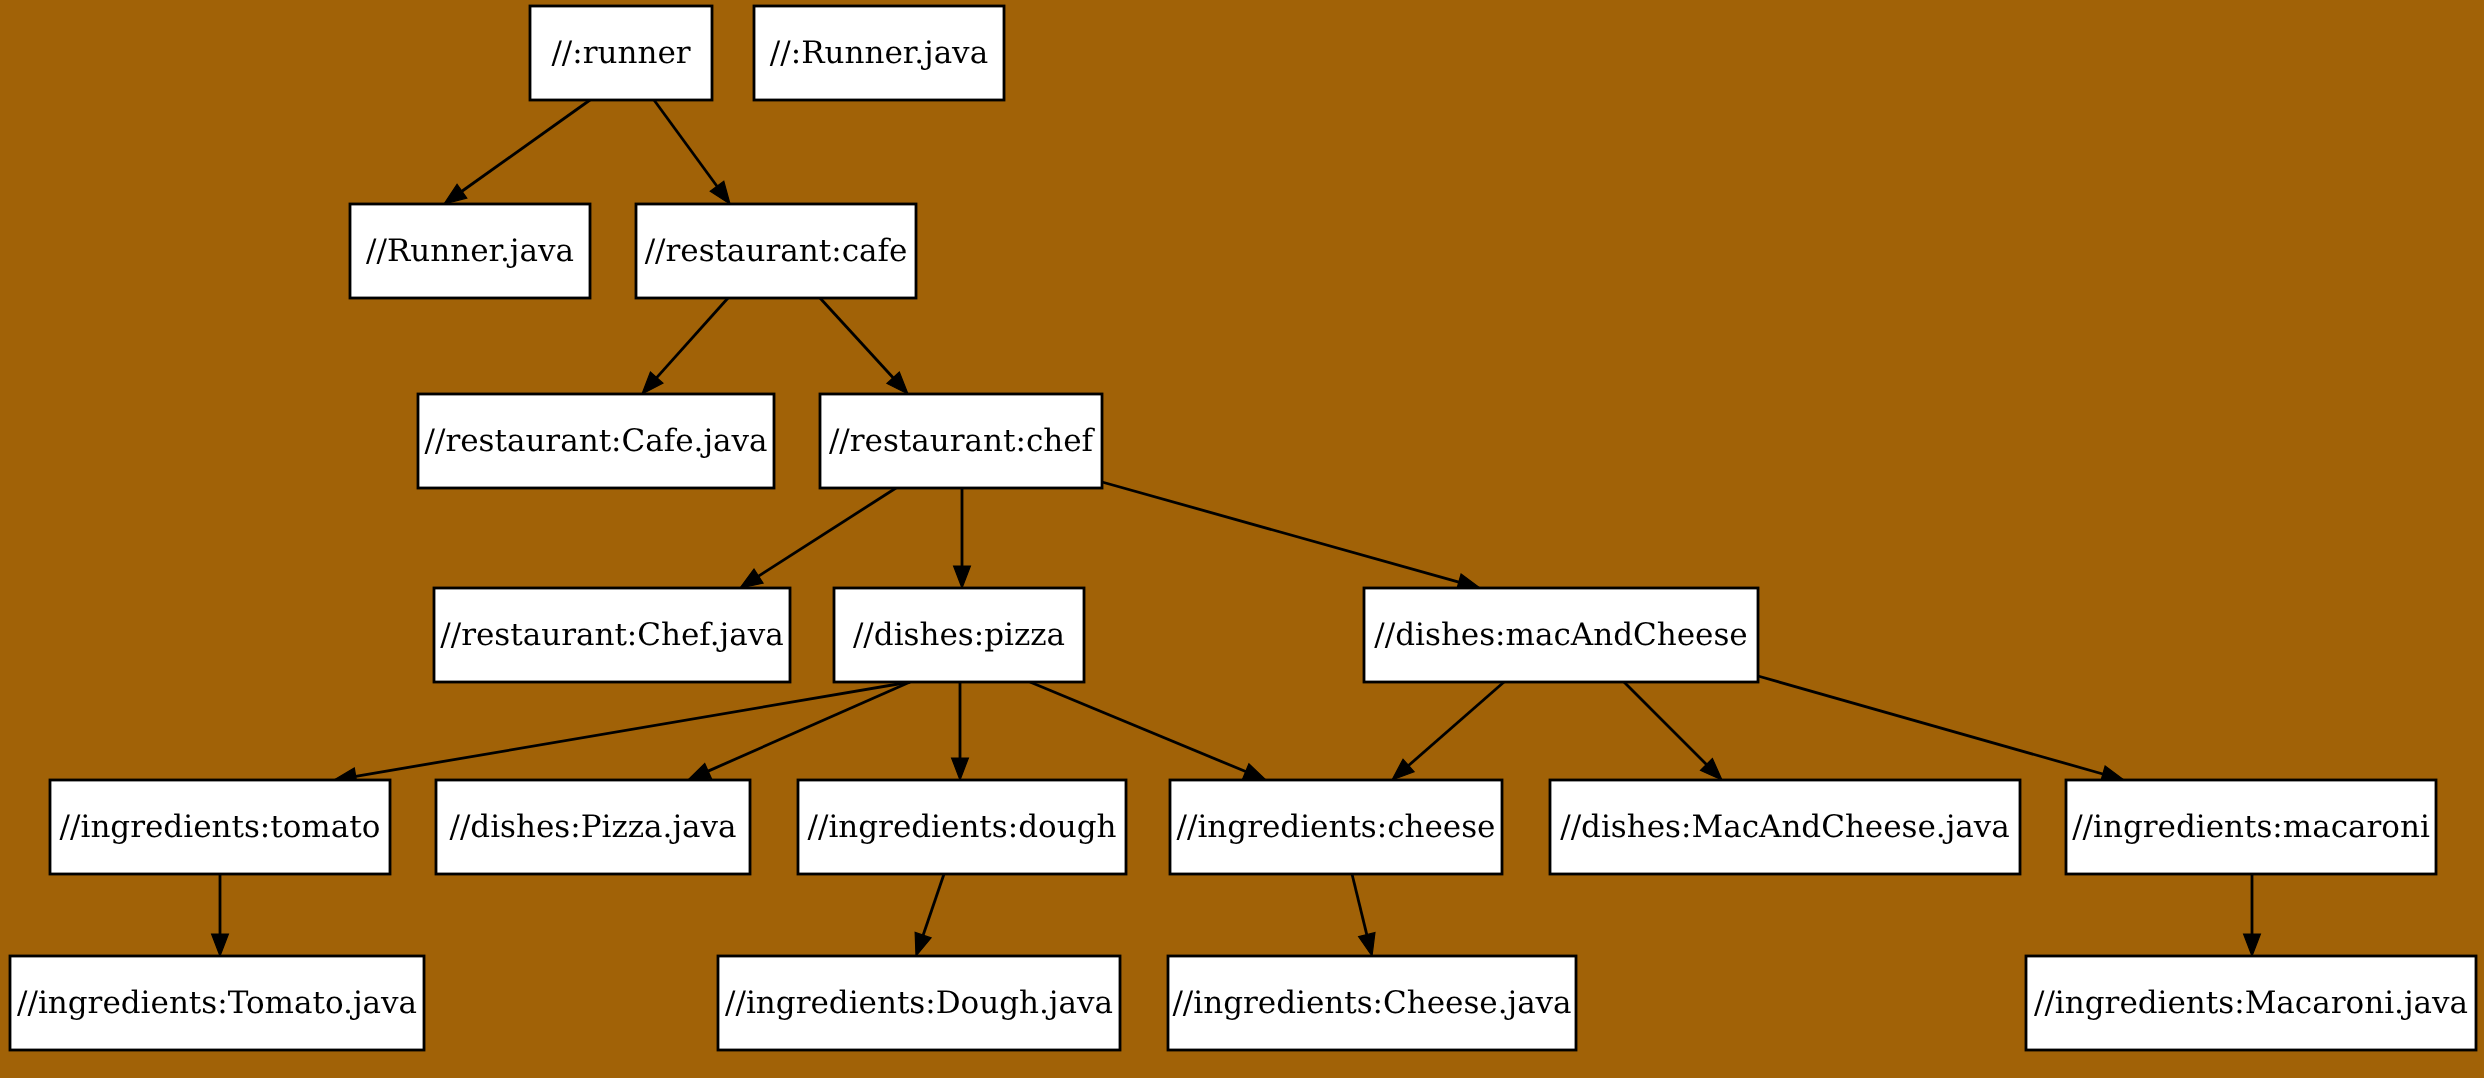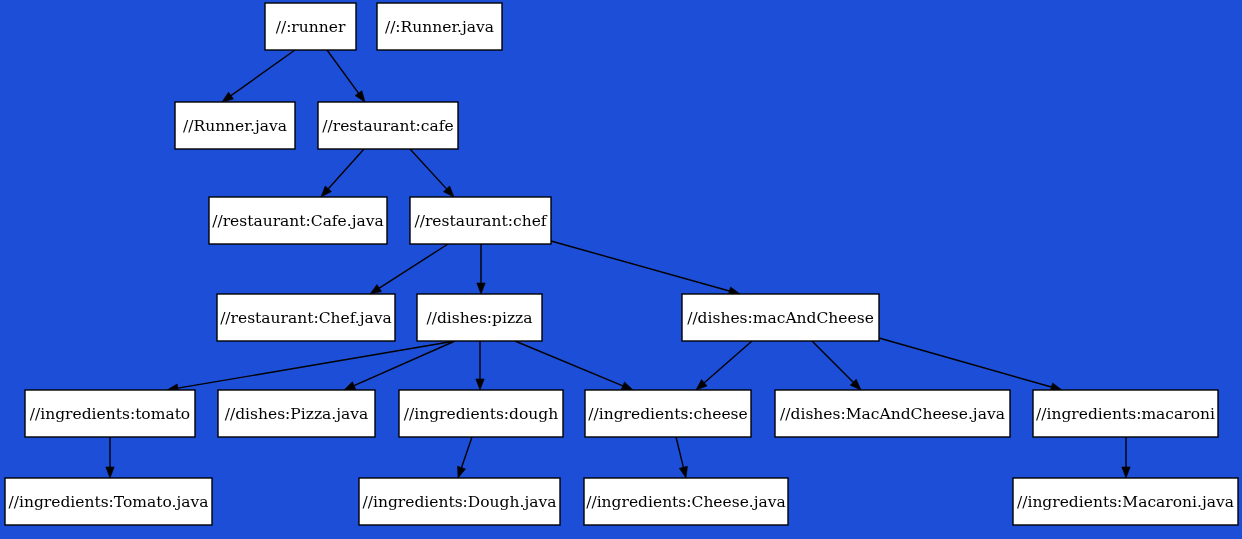--- a/index.html
+++ b/index.html
@@ -4,21 +4,21 @@
 <style>
   html, body {
     margin: 0;
     padding: 0;
     background: #ffffff;
   }
   #graph-canvas {
     position: relative;
     width: 1242px;
     height: 539px;
-    background: #1d4ed8;
+    background: #a16207;
     overflow: hidden;
   }
   svg.graph-svg {
     position: absolute;
     top: 0;
     left: 0;
     width: 1242px;
     height: 539px;
     display: block;
   }

